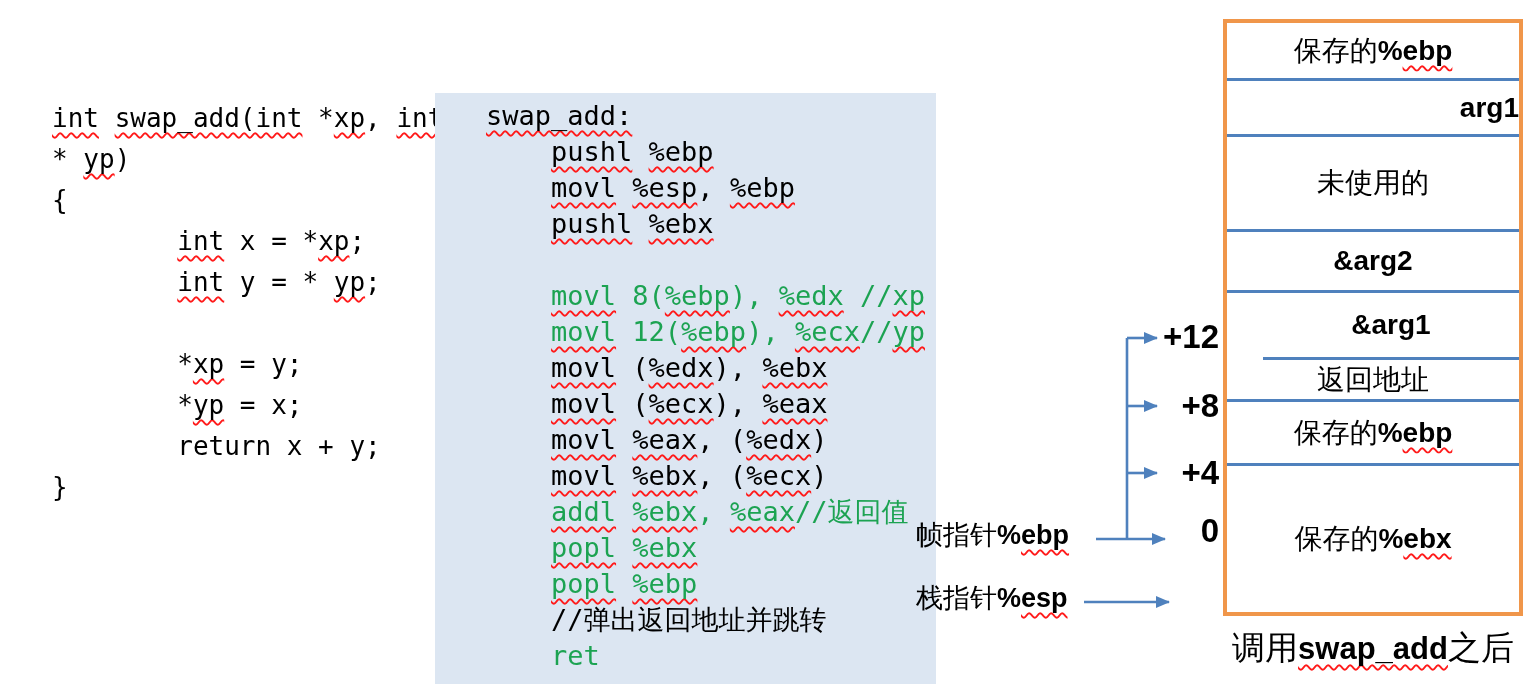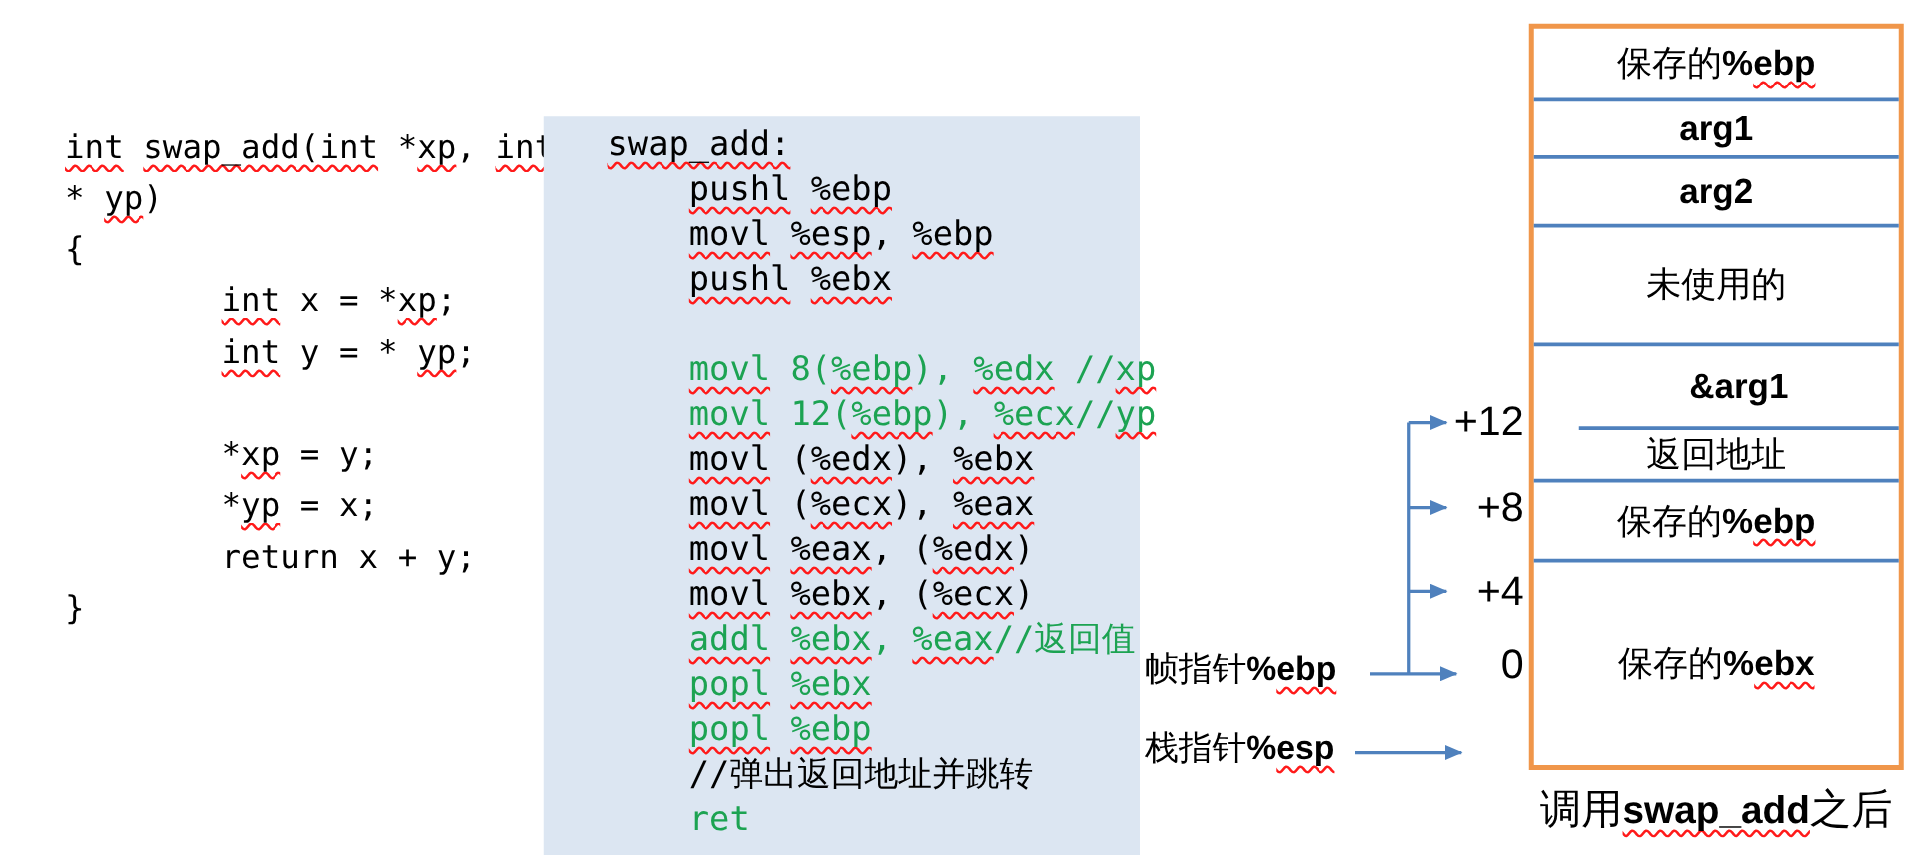--- a/index.html
+++ b/index.html
@@ -12,20 +12,21 @@
   
   .code{
     position:absolute;white-space:pre;
     font-family:"DejaVu Sans Mono","Liberation Mono",monospace;
     margin-left:36px;
   }
   #c-code{left:16px;top:98px;font-size:26px;line-height:41px;}
   #asm-panel{
     position:absolute;left:435px;top:93px;width:477px;height:591px;
     background:var(--panel);
+    padding-left:24px;
   }
   #asm-code{left:15px;top:5px;font-size:27px;line-height:36px;}
   .line{min-height:1em;}
   .green{color:var(--green);}
   .sq{
     text-decoration-line:underline;
     text-decoration-style:wavy;
     text-decoration-color:var(--sq);
     text-decoration-thickness:2px;
     text-underline-offset:5px;
@@ -41,21 +42,21 @@
     display:flex;align-items:center;justify-content:center;
     border-bottom:3px solid var(--blue);
     font-family:"Liberation Serif",serif;
     font-size:28px;box-sizing:border-box;
   }
   .stack-row:last-child{border-bottom:none;flex:1;}
   .lat{font-family:"Liberation Sans",sans-serif;font-weight:bold;}
   
   .offset{
     position:absolute;left:1100px;width:119px;text-align:right;
-    font-size:33px;font-weight:normal;line-height:40px;
+    font-size:33px;font-weight:bold;line-height:40px;
   }
   
   .pointer{
     position:absolute;left:916px;
     font-family:"Liberation Serif",serif;
     font-size:27px;line-height:40px;white-space:nowrap;
   }
   
   #caption{
     position:absolute;left:1205px;top:626px;width:336px;text-align:center;
@@ -75,28 +76,28 @@
 <div id="asm-panel">
   <div id="asm-code" class="code"><div class="line"><span class="sq">swap_add:</span></div><div class="line"><span>    </span><span class="sq">pushl</span><span> </span><span class="sq">%ebp</span></div><div class="line"><span>    </span><span class="sq">movl</span><span> </span><span class="sq">%esp</span><span>, </span><span class="sq">%ebp</span></div><div class="line"><span>    </span><span class="sq">pushl</span><span> </span><span class="sq">%ebx</span></div><div class="line">&nbsp;</div><div class="line green"><span>    </span><span class="sq">movl</span><span> 8(</span><span class="sq">%ebp</span><span>), </span><span class="sq">%edx</span><span> //</span><span class="sq">xp</span></div><div class="line green"><span>    </span><span class="sq">movl</span><span> 12(</span><span class="sq">%ebp</span><span>), </span><span class="sq">%ecx</span><span>//</span><span class="sq">yp</span></div><div class="line"><span>    </span><span class="sq">movl</span><span> (</span><span class="sq">%edx</span><span>), </span><span class="sq">%ebx</span></div><div class="line"><span>    </span><span class="sq">movl</span><span> (</span><span class="sq">%ecx</span><span>), </span><span class="sq">%eax</span></div><div class="line"><span>    </span><span class="sq">movl</span><span> </span><span class="sq">%eax</span><span>, (</span><span class="sq">%edx</span><span>)</span></div><div class="line"><span>    </span><span class="sq">movl</span><span> </span><span class="sq">%ebx</span><span>, (</span><span class="sq">%ecx</span><span>)</span></div><div class="line green"><span>    </span><span class="sq">addl</span><span> </span><span class="sq">%ebx</span><span>, </span><span class="sq">%eax</span><span>//返回值</span></div><div class="line green"><span>    </span><span class="sq">popl</span><span> </span><span class="sq">%ebx</span></div><div class="line green"><span>    </span><span class="sq">popl</span><span> </span><span class="sq">%ebp</span></div><div class="line"><span>    //弹出返回地址并跳转</span></div><div class="line green"><span>    </span><span>ret</span></div></div>
 </div>
 
 <div id="stack">
     <div class="stack-row" style="height: 58px;">
       <span>保存的</span>
       <span class="lat">%</span>
       <span class="sq lat">ebp</span>
     </div>
-    <div class="stack-row" style="height: 46px;">
+    <div class="stack-row" style="height: 56px; justify-content: flex-end;">
       <span class="lat">arg1</span>
-    </div>
-    <div class="stack-row" style="height: 55px;">
-      <span class="lat">arg2</span>
     </div>
     <div class="stack-row" style="height: 95px;">
       <span>未使用的</span>
+    </div>
+    <div class="stack-row" style="height: 61px;">
+      <span class="lat">&amp;arg2</span>
     </div>
     <div class="stack-row" style="height: 67px; margin-left: 36px;">
       <span class="lat">&amp;arg1</span>
     </div>
     <div class="stack-row" style="height: 42px;">
       <span>返回地址</span>
     </div>
     <div class="stack-row" style="height: 64px;">
       <span>保存的</span>
       <span class="lat">%</span>

